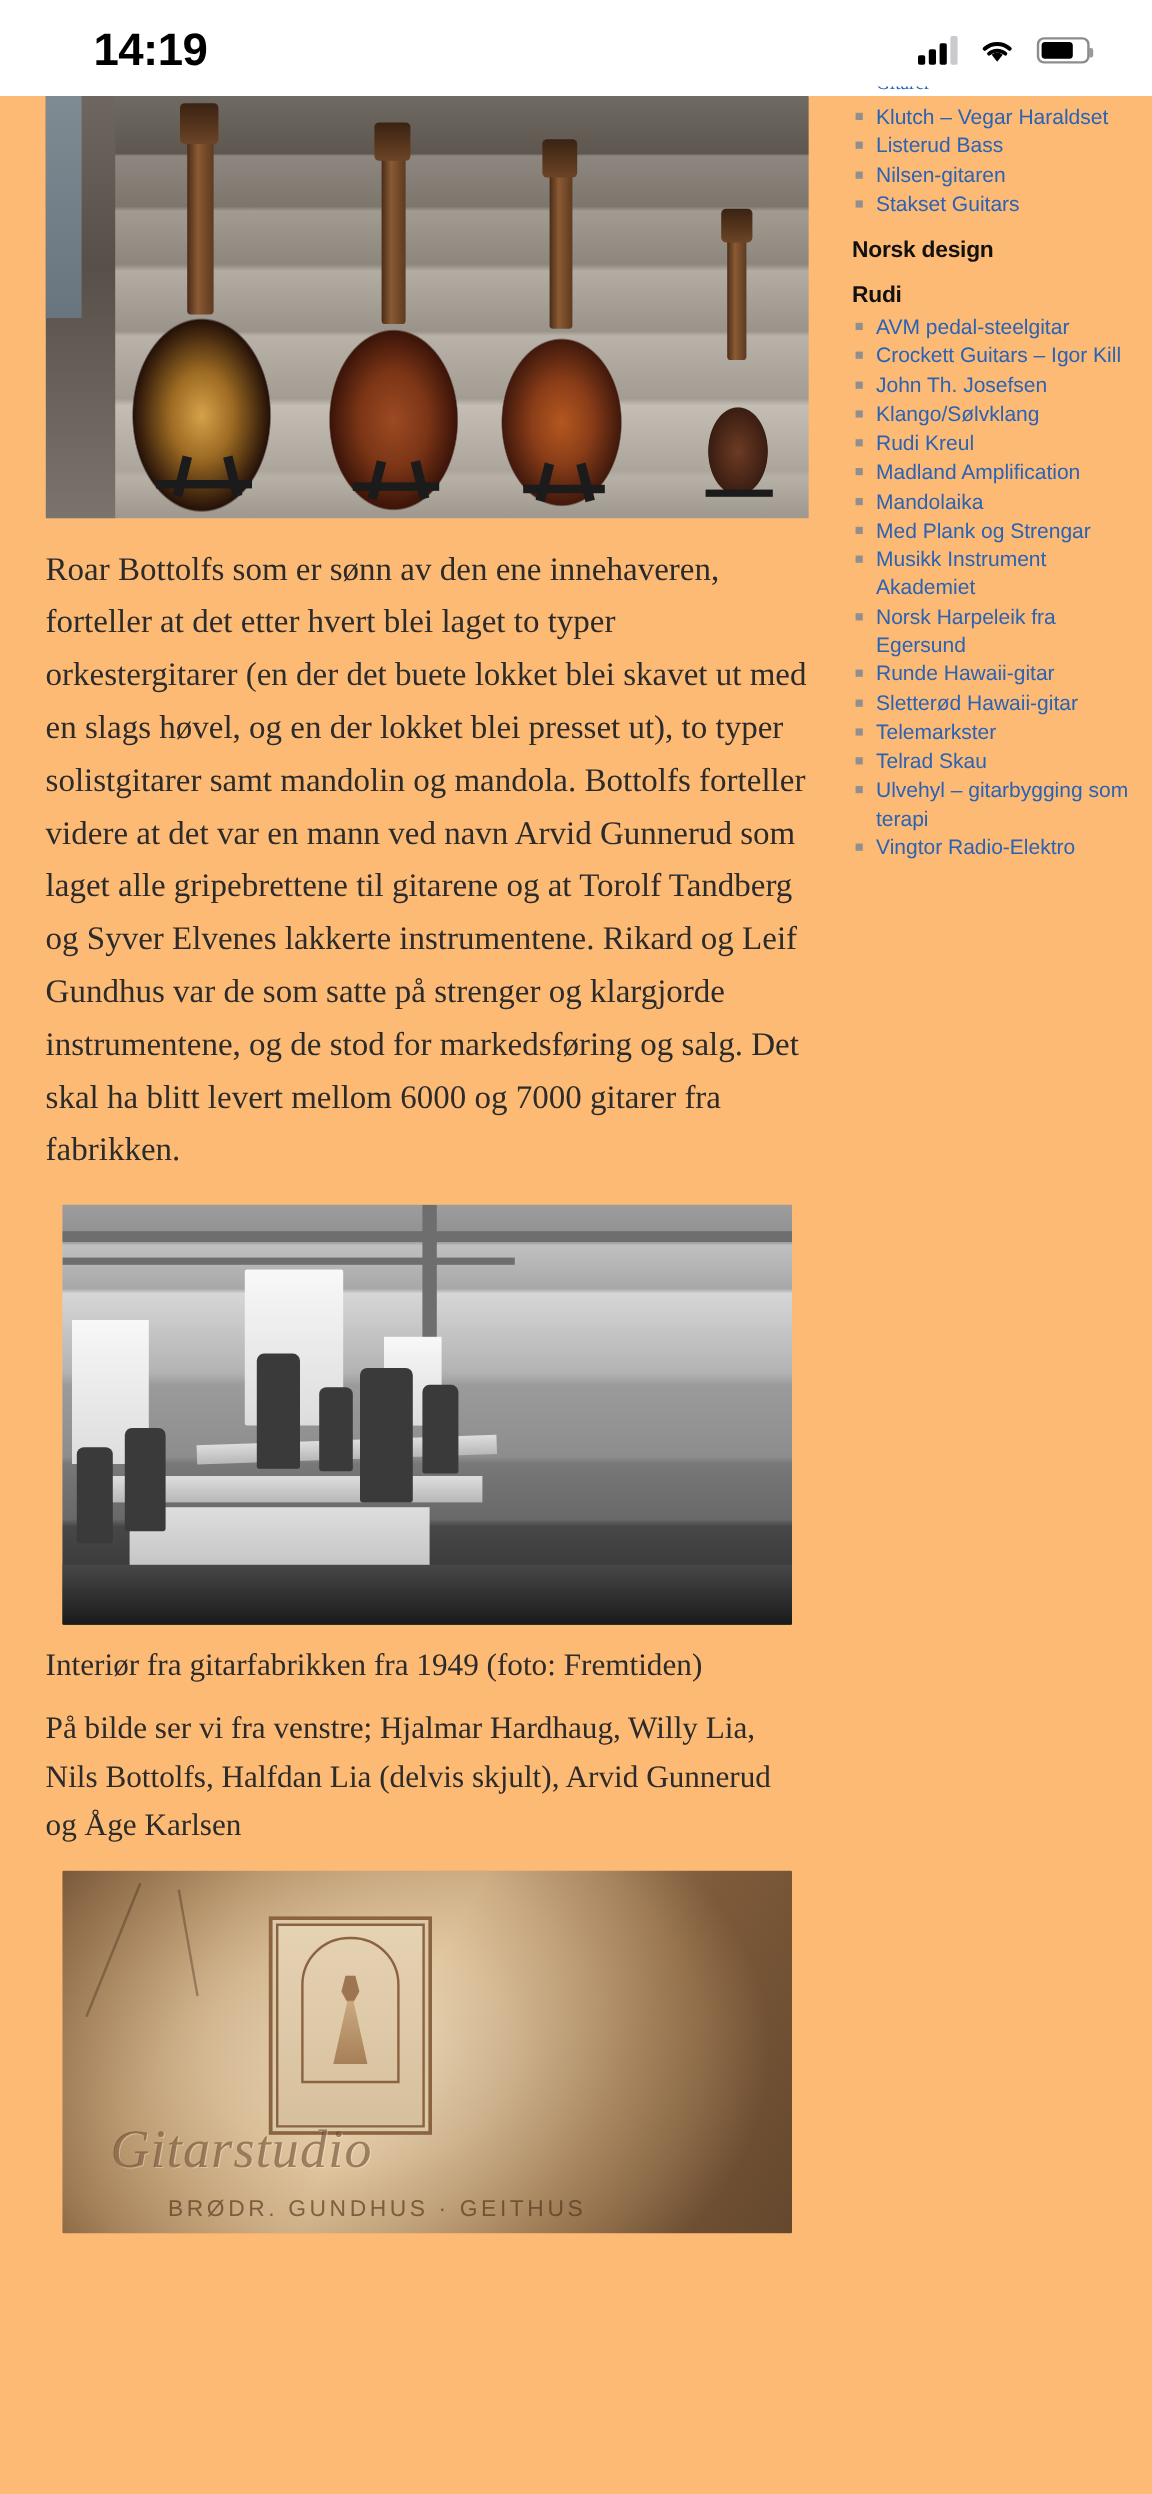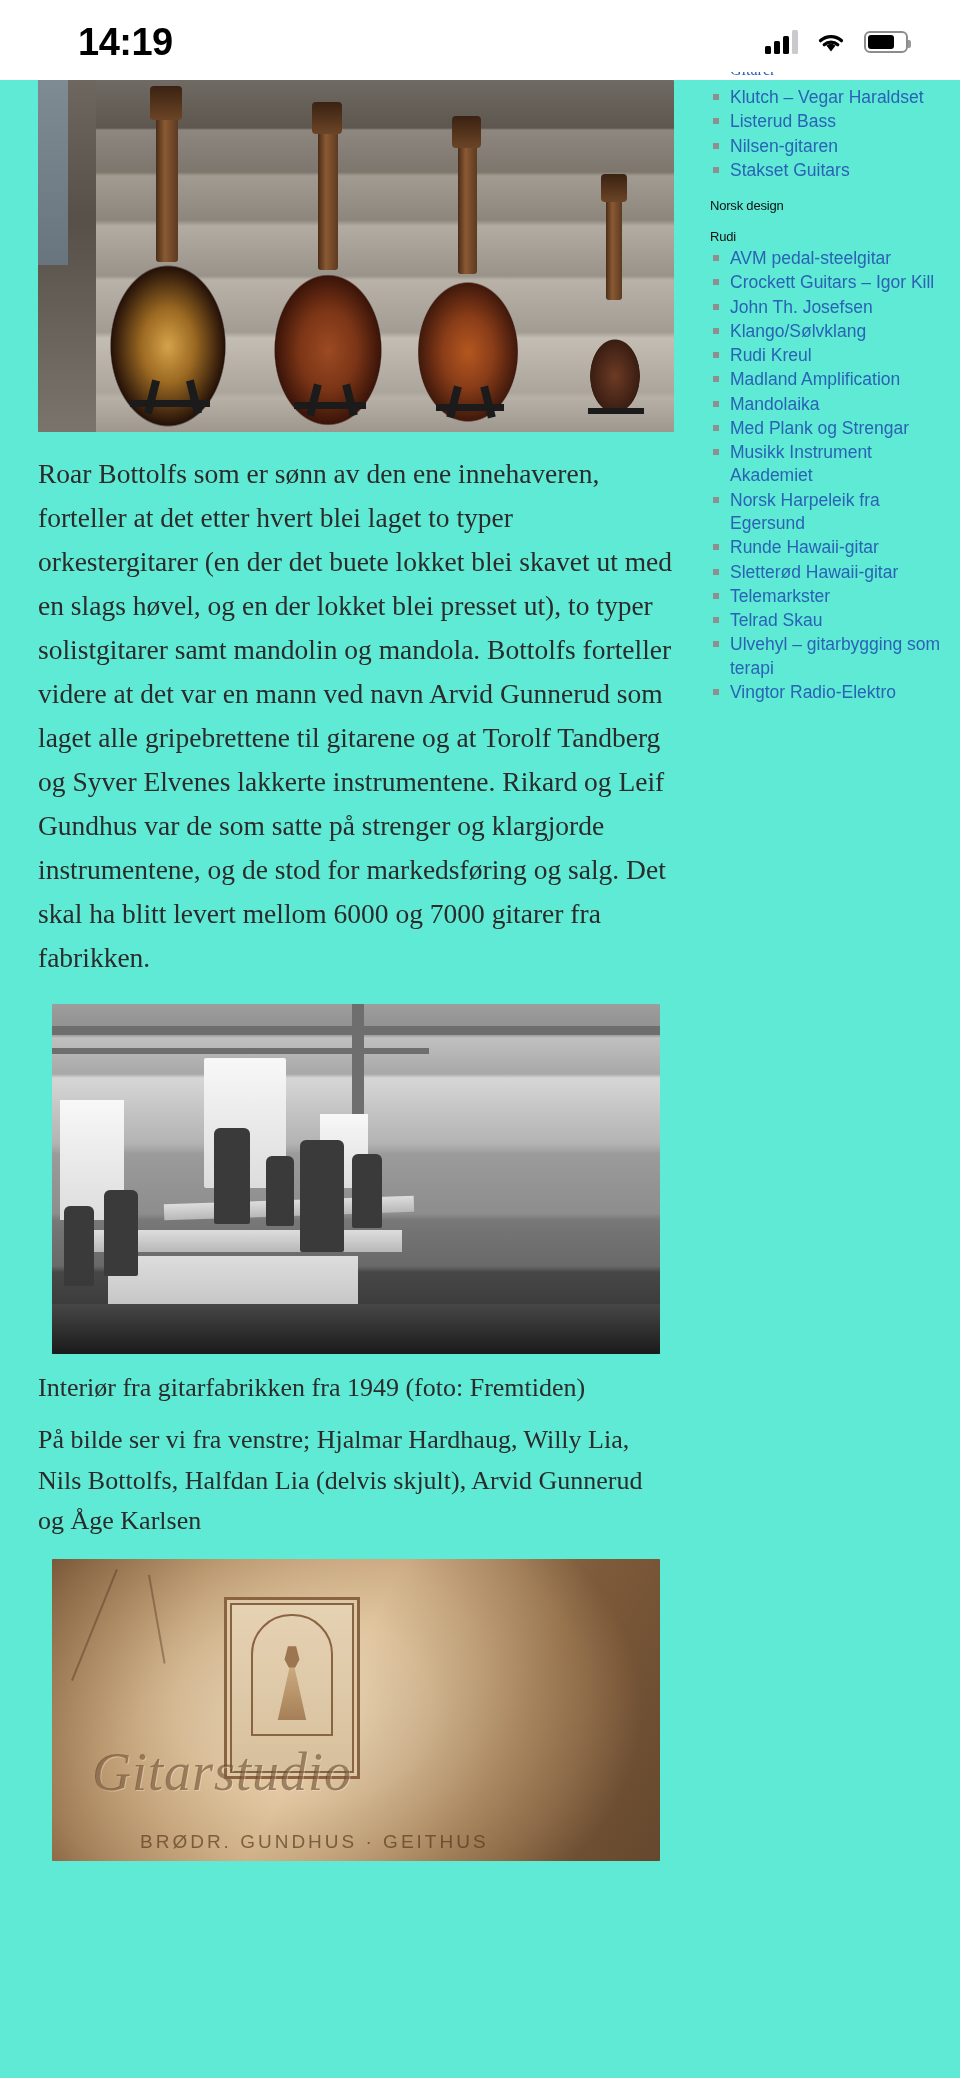--- a/index.html
+++ b/index.html
@@ -9,21 +9,21 @@
     height: 2078px;
     background: #ffffff;
     font-family: "Liberation Serif", "DejaVu Serif", serif;
     overflow: hidden;
   }
 
   .phone {
     position: relative;
     width: 960px;
     height: 2078px;
-    background: #5eead4;
+    background: #fdba74;
   }
 
   
   .status-bar {
     position: relative;
     height: 80px;
     width: 100%;
     display: flex;
     align-items: center;
     justify-content: space-between;
@@ -244,25 +244,25 @@
   .photo-label .paper .figure-woman {
     position: absolute;
     left: 50%; top: 46px;
     transform: translateX(-50%);
     width: 34px; height: 74px;
     background: linear-gradient(to bottom, #9d7550 0%, #9d7550 28%, #caa97f 30%, #a57f57 100%);
     clip-path: polygon(38% 0, 62% 0, 72% 18%, 58% 30%, 92% 100%, 8% 100%, 42% 30%, 28% 18%);
   }
   .photo-label .script {
     position: absolute;
-    left: 40px; top: 182px;
+    left: 40px; top: 206px;
     width: 420px; height: 66px;
     font-family: "Liberation Serif", serif;
     font-style: italic;
-    font-size: 54px;
+    font-size: 45px;
     color: rgba(92,58,30,0.55);
     letter-spacing: 1px;
     text-shadow: 1px 1px 0 rgba(255,240,215,0.35);
     white-space: nowrap;
   }
   .photo-label .subscript {
     position: absolute;
     left: 88px; top: 272px;
     font-family: "Liberation Sans", sans-serif;
     font-size: 19px;
@@ -302,22 +302,22 @@
     position: absolute;
     top: -11px;
     left: 30px;
     font-size: 16px;
     color: #2a62b5;
     font-family: "Liberation Serif", serif;
   }
 
   .side-heading {
     font-family: "Liberation Sans", "DejaVu Sans", sans-serif;
-    font-size: 13px;
-    font-weight: 400;
+    font-size: 19px;
+    font-weight: 700;
     color: #111111;
     margin: 16px 0 3px 10px;
     letter-spacing: -0.2px;
   }
 
   ul.side-list {
     list-style: none;
     margin: 0;
     padding: 0 0 0 10px;
   }

